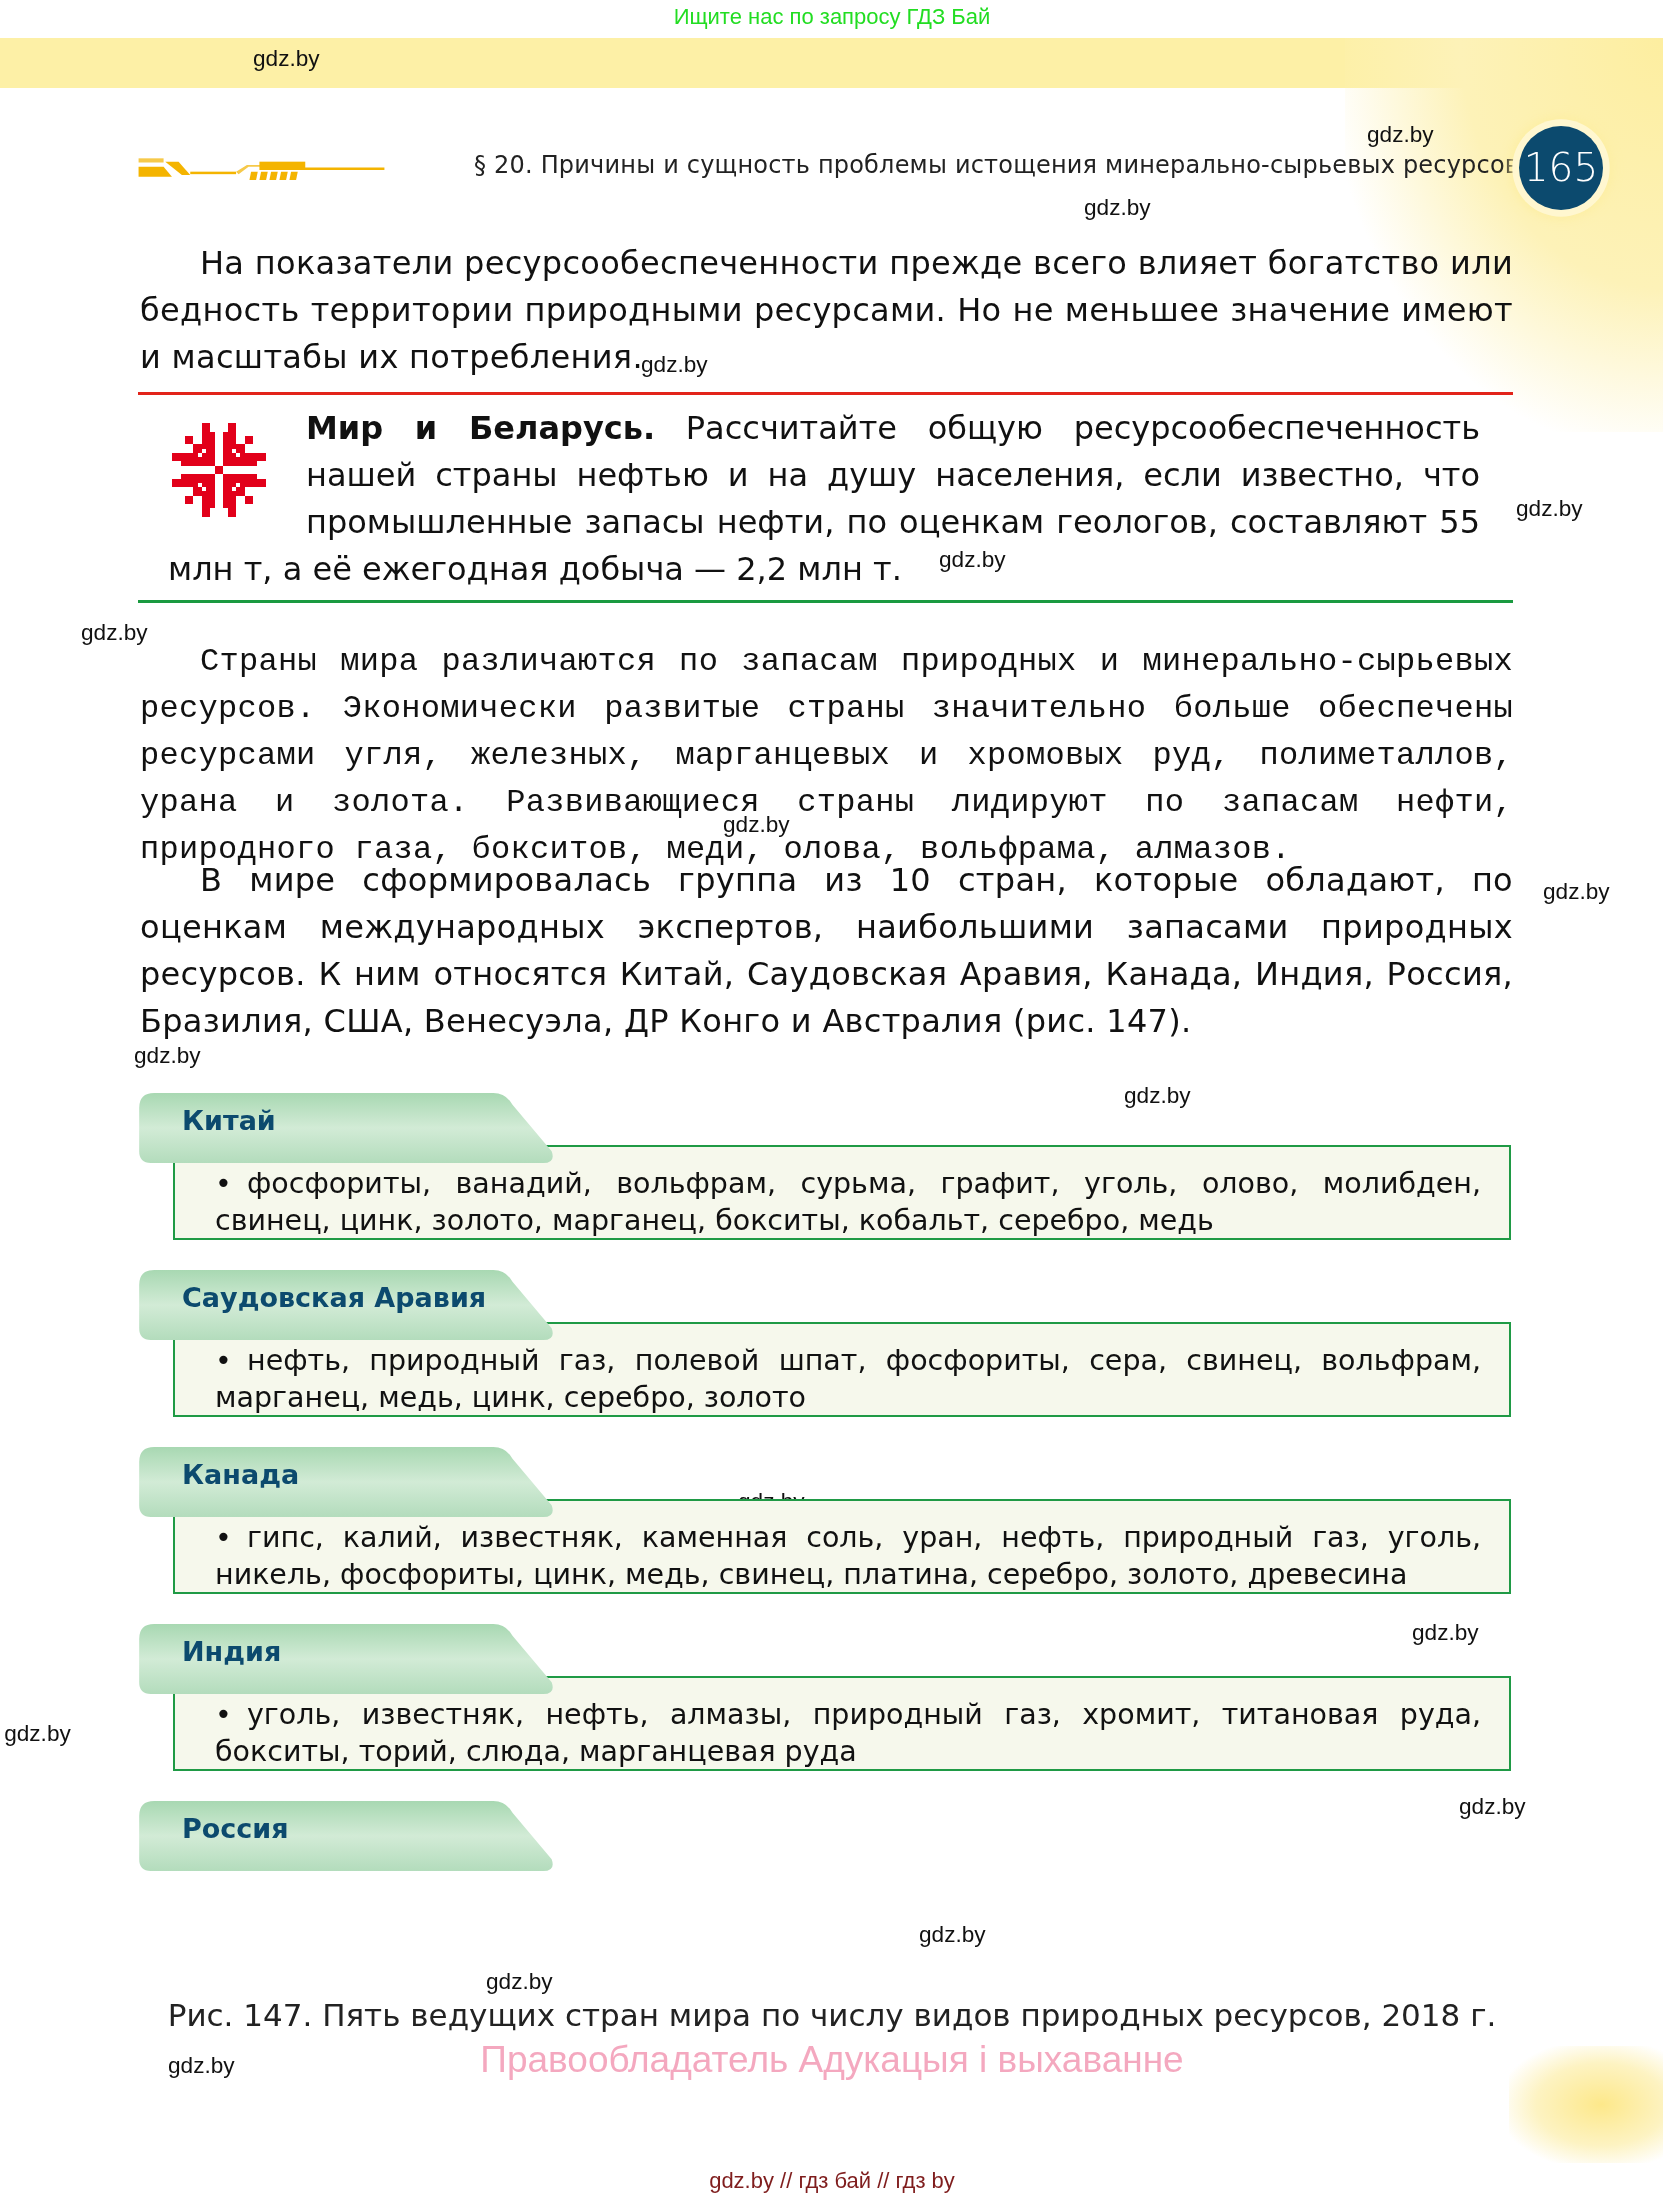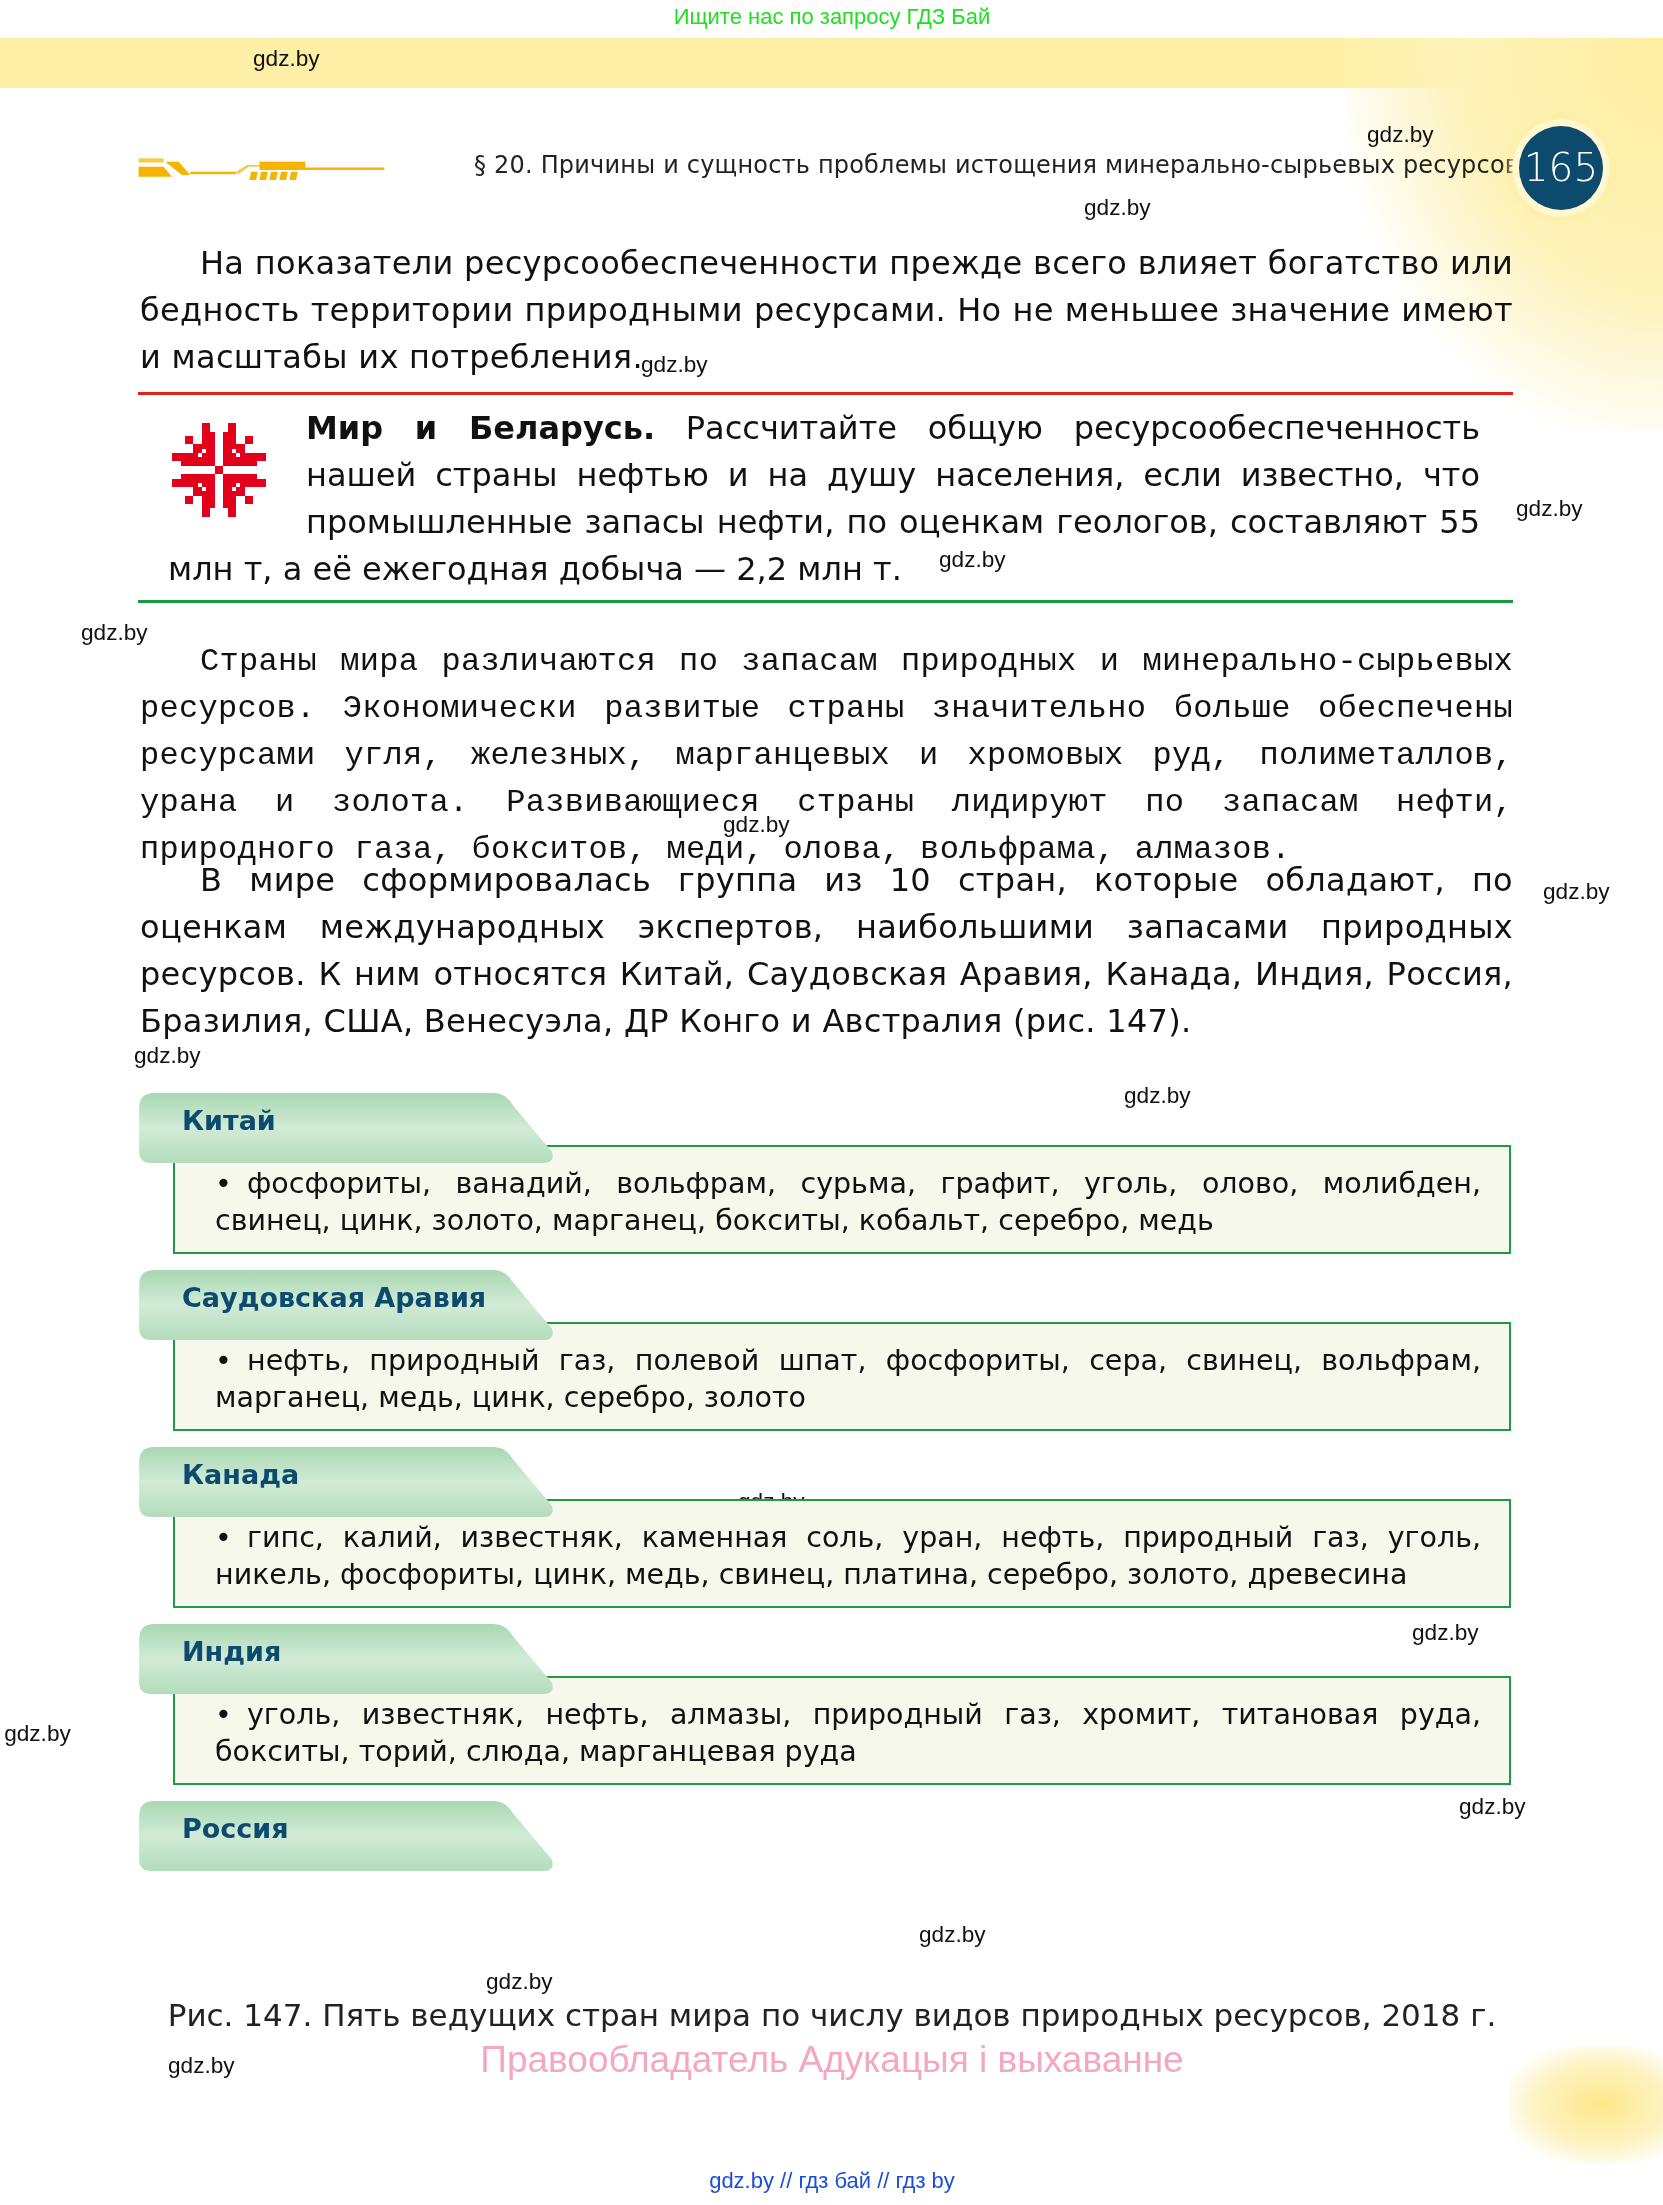--- a/index.html
+++ b/index.html
@@ -24,30 +24,30 @@
   .rule-red { position:absolute; left:138px; top:392px; width:1375px; height:3.4px; background:#e2231a; }
   .rule-green { position:absolute; left:138px; top:600px; width:1375px; height:3.4px; background:#1a9a40; }
   .belarus-text { position:absolute; left:168px; top:405px; width:1312px; font-size:32px; line-height:47px;
                   text-align:justify; }
   .belarus-text .float-space { float:left; width:138px; height:138px; }
   .ornament { position:absolute; left:172px; top:423px; width:94px; height:94px; }
   .country { position:absolute; left:138px; width:1375px; }
   .country .tab { position:absolute; left:0; top:0; width:419px; height:70px; }
   .country .tab svg { position:absolute; left:0; top:0; }
   .country .tab-label { position:absolute; left:44px; top:11.7px; font-size:27px; font-weight:bold; color:#0c4a6e; }
-  .country .box { position:absolute; left:35px; top:52px; width:1338px; height:109px; background:#f6f8ec;
+  .country .box { position:absolute; left:35px; top:52px; width:1338px; height:95px; background:#f6f8ec;
                   border:2.5px solid #1f9a45; box-sizing:border-box; }
   .country .items { position:absolute; left:40px; top:18.4px; width:1266px; font-size:28.5px; line-height:37px;
                     text-align:justify; }
   .country .bullet { display:inline-block; width:32px; }
   .caption { position:absolute; left:0; top:1997px; width:1664px; text-align:center; font-size:31px; color:#222; }
   .copyright { position:absolute; left:0; top:2039px; width:1664px; text-align:center; font-size:37px;
                color:#f4a8bf; font-family:"Liberation Sans", sans-serif; }
   .bottom-links { position:absolute; left:0; top:2168px; width:1664px; text-align:center;
-                  font-family:"Liberation Sans", sans-serif; font-size:22px; color:#1d4ed8; }
+                  font-family:"Liberation Sans", sans-serif; font-size:22px; color:#7f1d1d; }
   .bottom-right-deco { position:absolute; left:1509px; top:2046px; width:154px; height:117px;
                        background:radial-gradient(ellipse at 60% 50%, #fde88a 0%, #fdf3c2 50%, rgba(255,255,255,0) 80%); }
 </style>
 </head>
 <body>
 
 <div class="top-banner">Ищите нас по запросу ГДЗ Бай</div>
 <div class="yellow-band"></div>
 <div class="corner-glow"></div>
 

